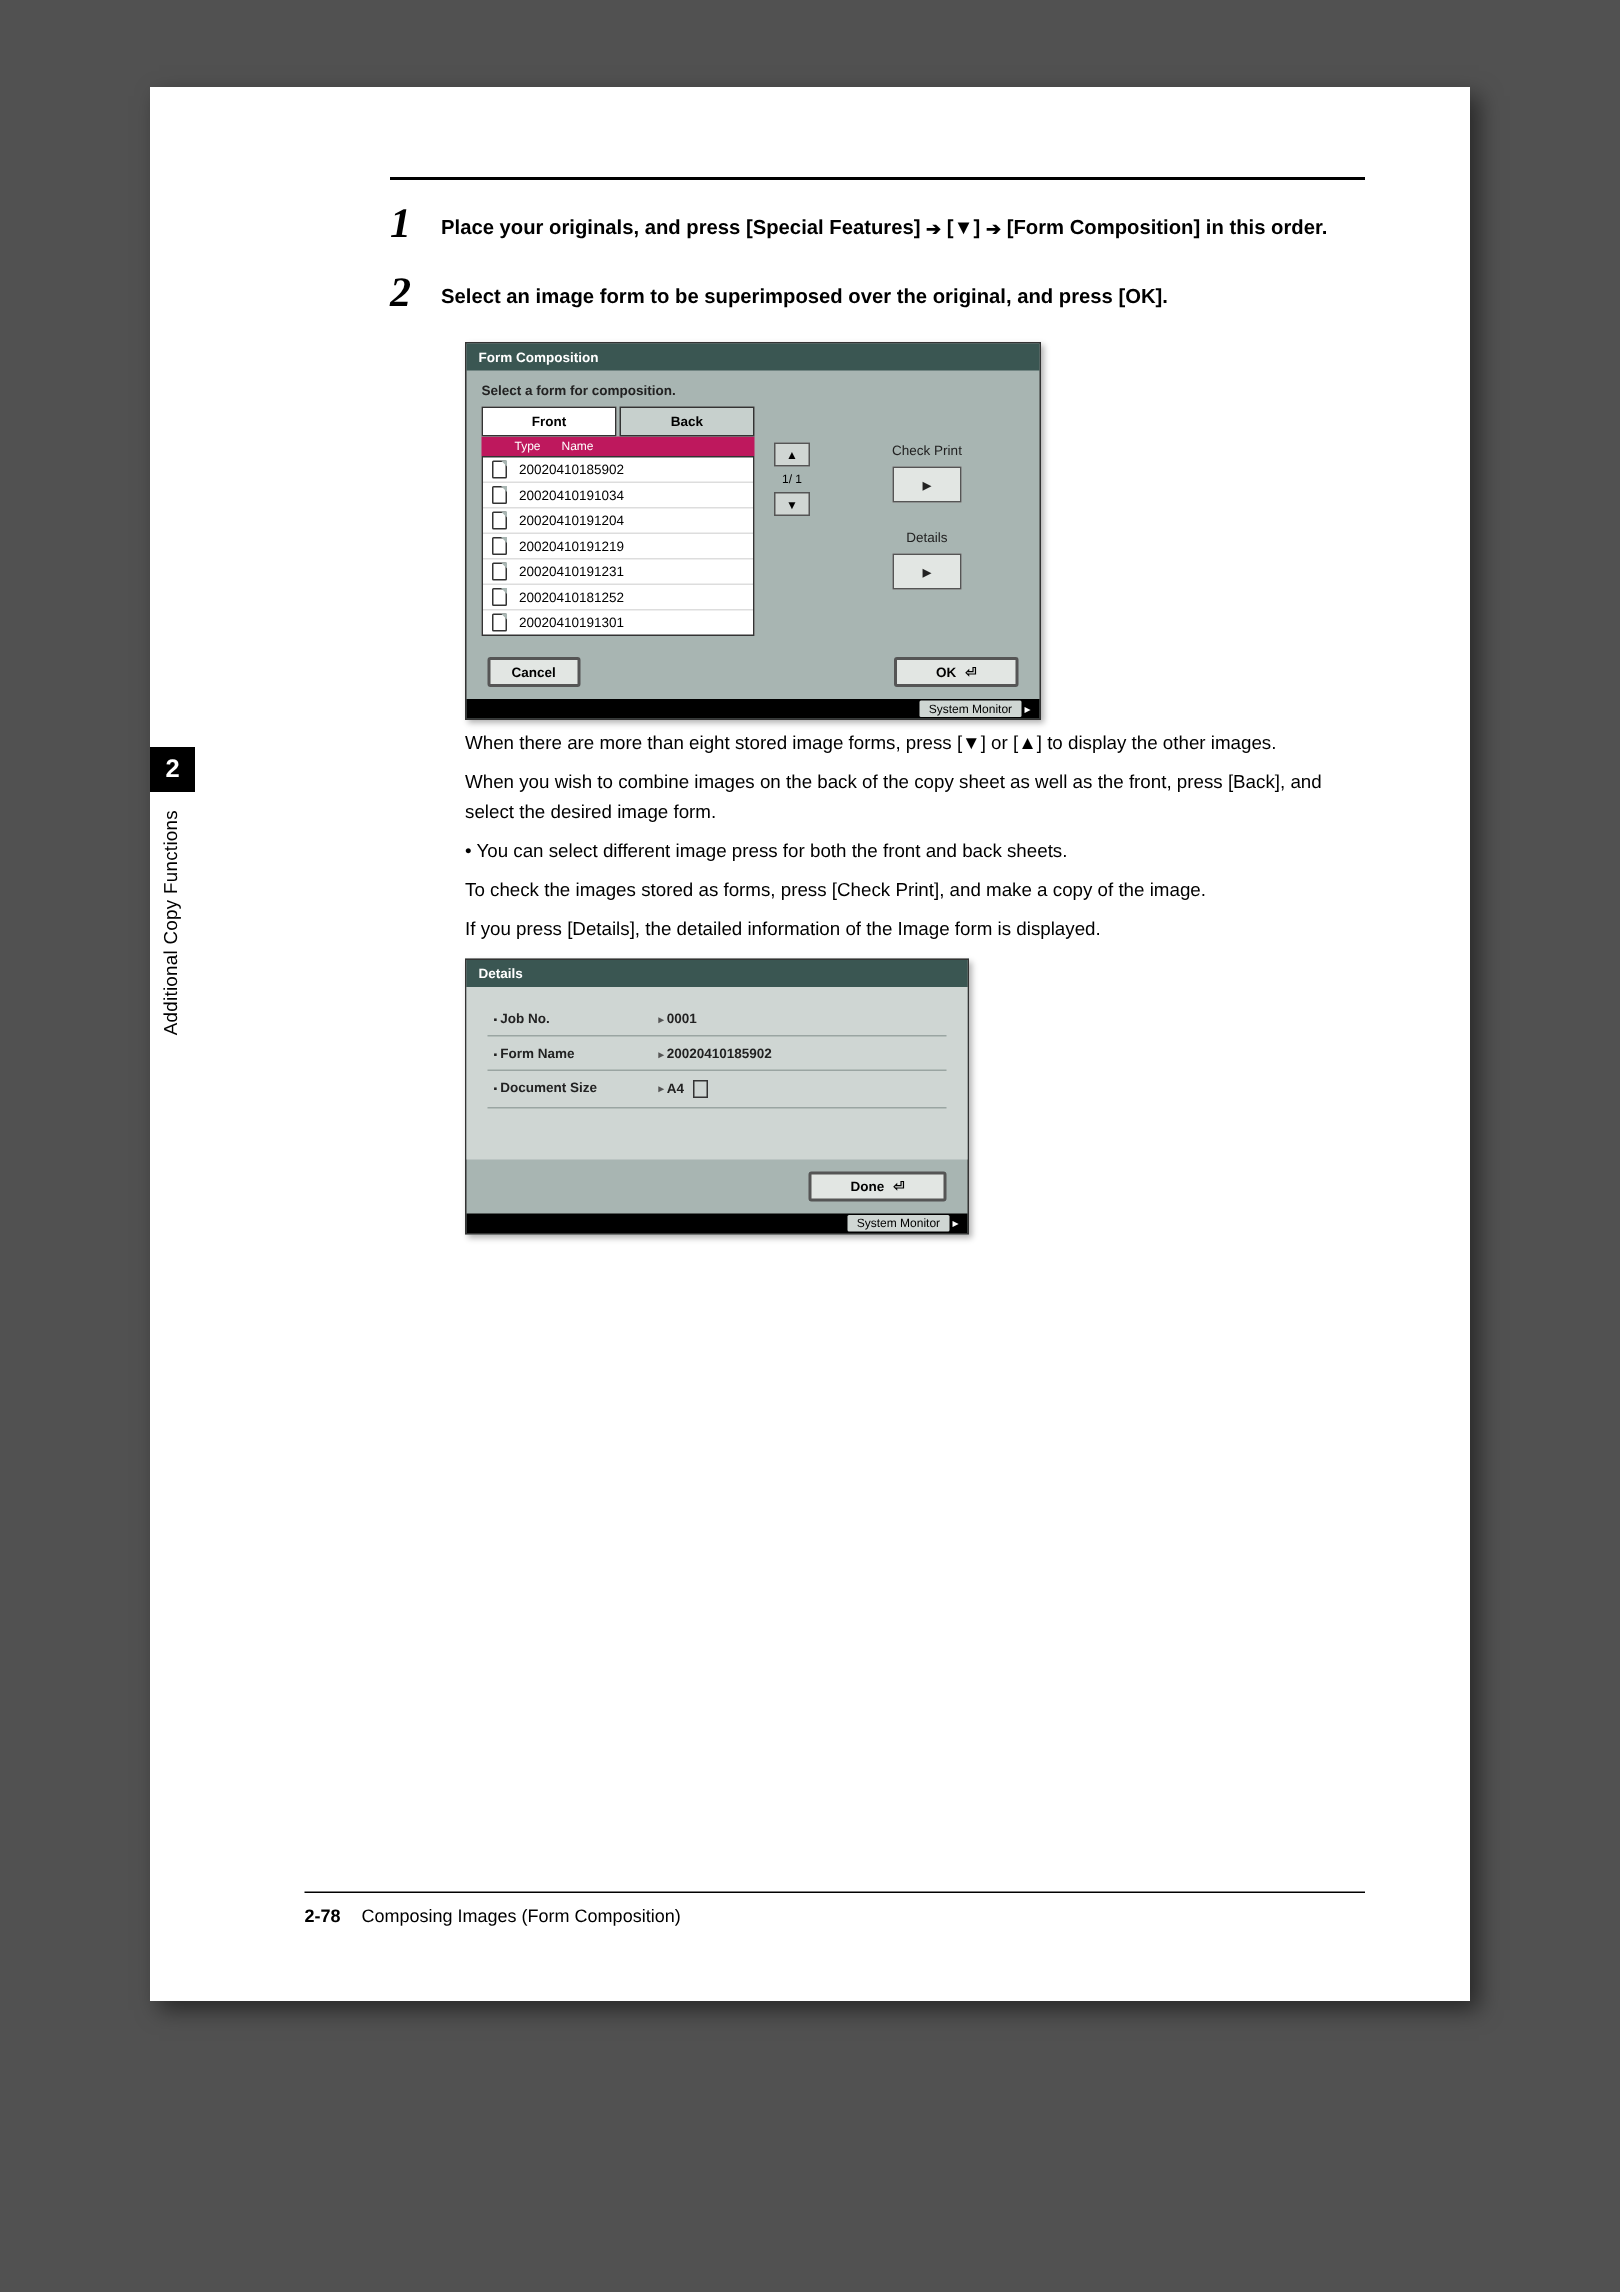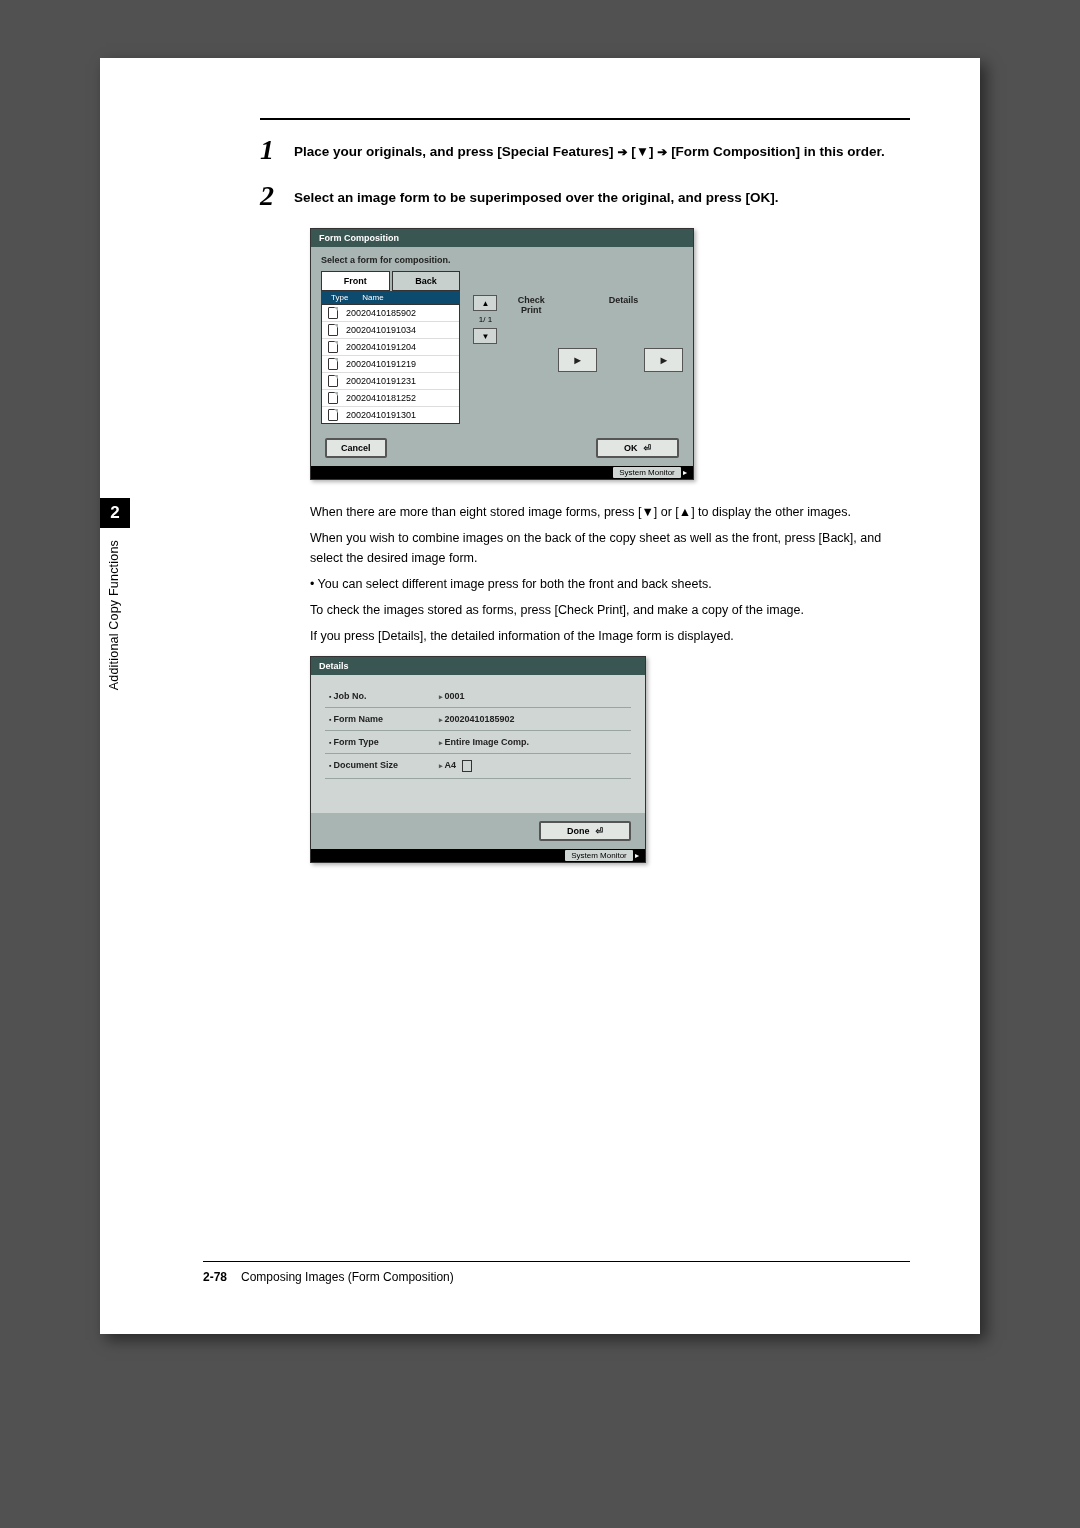--- a/index.html
+++ b/index.html
@@ -56,38 +56,38 @@
   .sc-tab {
     flex: 1;
     background: #fff;
     border: 1px solid #333;
     text-align: center;
     font-weight: bold;
     font-size: 9px;
     padding: 4px 0;
   }
   .sc-tab.inactive { background:#c7d0cd; }
-  .sc-table-head { background:#0c4a6e; color:#fff; font-size:8px; display:flex; padding:2px 10px; gap:14px; }
+  .sc-table-head { background:#be185d; color:#fff; font-size:8px; display:flex; padding:2px 22px; gap:14px; }
   .sc-list { background:#fff; border:1px solid #333; }
   .sc-row { display:flex; align-items:center; gap:8px; padding:2px 6px; font-size:9px; border-bottom:1px solid #ddd; }
   .sc-row:last-child { border-bottom:none; }
   .doc-icon { width:10px; height:12px; border:1px solid #333; border-radius:1px; position:relative; }
   .doc-icon::after { content:''; position:absolute; right:-1px; top:-1px; width:0; height:0; border-top:4px solid #a8b5b2; border-left:4px solid transparent; }
   .sc-mid { width:34px; display:flex; flex-direction:column; align-items:center; gap:4px; padding-top:24px; }
   .mini-btn { width:24px; height:16px; background:#d0d6d3; border:1px solid #555; display:flex; align-items:center; justify-content:center; font-size:8px; }
-  .sc-right { flex:1; display:flex; flex-direction:row; gap:6px; padding-top:24px; font-size:9px; font-weight:bold; color:#222; }
+  .sc-right { flex:1; display:flex; flex-direction:column; gap:6px; padding-top:24px; font-size:9px; font-weight:normal; color:#222; }
   .side-label { text-align:center; }
   .side-btn { width:46px; height:24px; background:#e2e6e3; border:1px solid #555; align-self:center; display:flex; align-items:center; justify-content:center; font-size:12px; }
   .sc-footer { display:flex; justify-content:space-between; padding:4px 14px 8px 14px; }
   .sc-btn { background:#e2e6e3; border:2px solid #555; border-radius:2px; padding:3px 14px; font-size:9px; font-weight:bold; }
   .sc-btn.ok { padding:3px 26px; display:flex; align-items:center; gap:6px; }
   .sysmon { background:#000; color:#fff; text-align:right; padding:2px 6px; font-size:8px; }
   .sysmon span { background:#cfd6d3; color:#000; padding:1px 6px; border-radius:1px; }
 
-  .body-text { margin-left:140px; font-size:12.5px; line-height:1.6; margin-top:22px; max-width:600px; }
+  .body-text { margin-left:140px; font-size:12.5px; line-height:1.6; margin-top:5px; max-width:600px; }
   .body-text p { margin-bottom:6px; }
   .bullet { padding-left:10px; text-indent:-10px; }
 
   .details-sc {
     margin-left:140px; margin-top:10px; width:336px;
     background:#a8b5b2; border:1px solid #333;
     box-shadow: 2px 2px 4px rgba(0,0,0,0.3);
     font-size:9px;
   }
   .det-body { padding:10px 14px 6px 14px; background:#cfd6d3; }
@@ -232,24 +232,20 @@
     <div class="det-body">
       <div class="det-row">
           <span class="det-key">Job No.</span>
           <span class="det-val">0001</span>
         </div>
       <div class="det-row">
           <span class="det-key">Form Name</span>
           <span class="det-val">20020410185902</span>
         </div>
       <div class="det-row">
-          <span class="det-key">Form Type</span>
-          <span class="det-val">Entire Image Comp.</span>
-        </div>
-      <div class="det-row">
           <span class="det-key">Document Size</span>
           <span class="det-val"><span>A4</span><span class="paper-icon"></span></span>
         </div>
       <div style="height:28px"></div>
     </div>
     <div class="det-footer">
       <div class="sc-btn ok">
           <span>Done</span>
           <span>⏎</span>
         </div>

